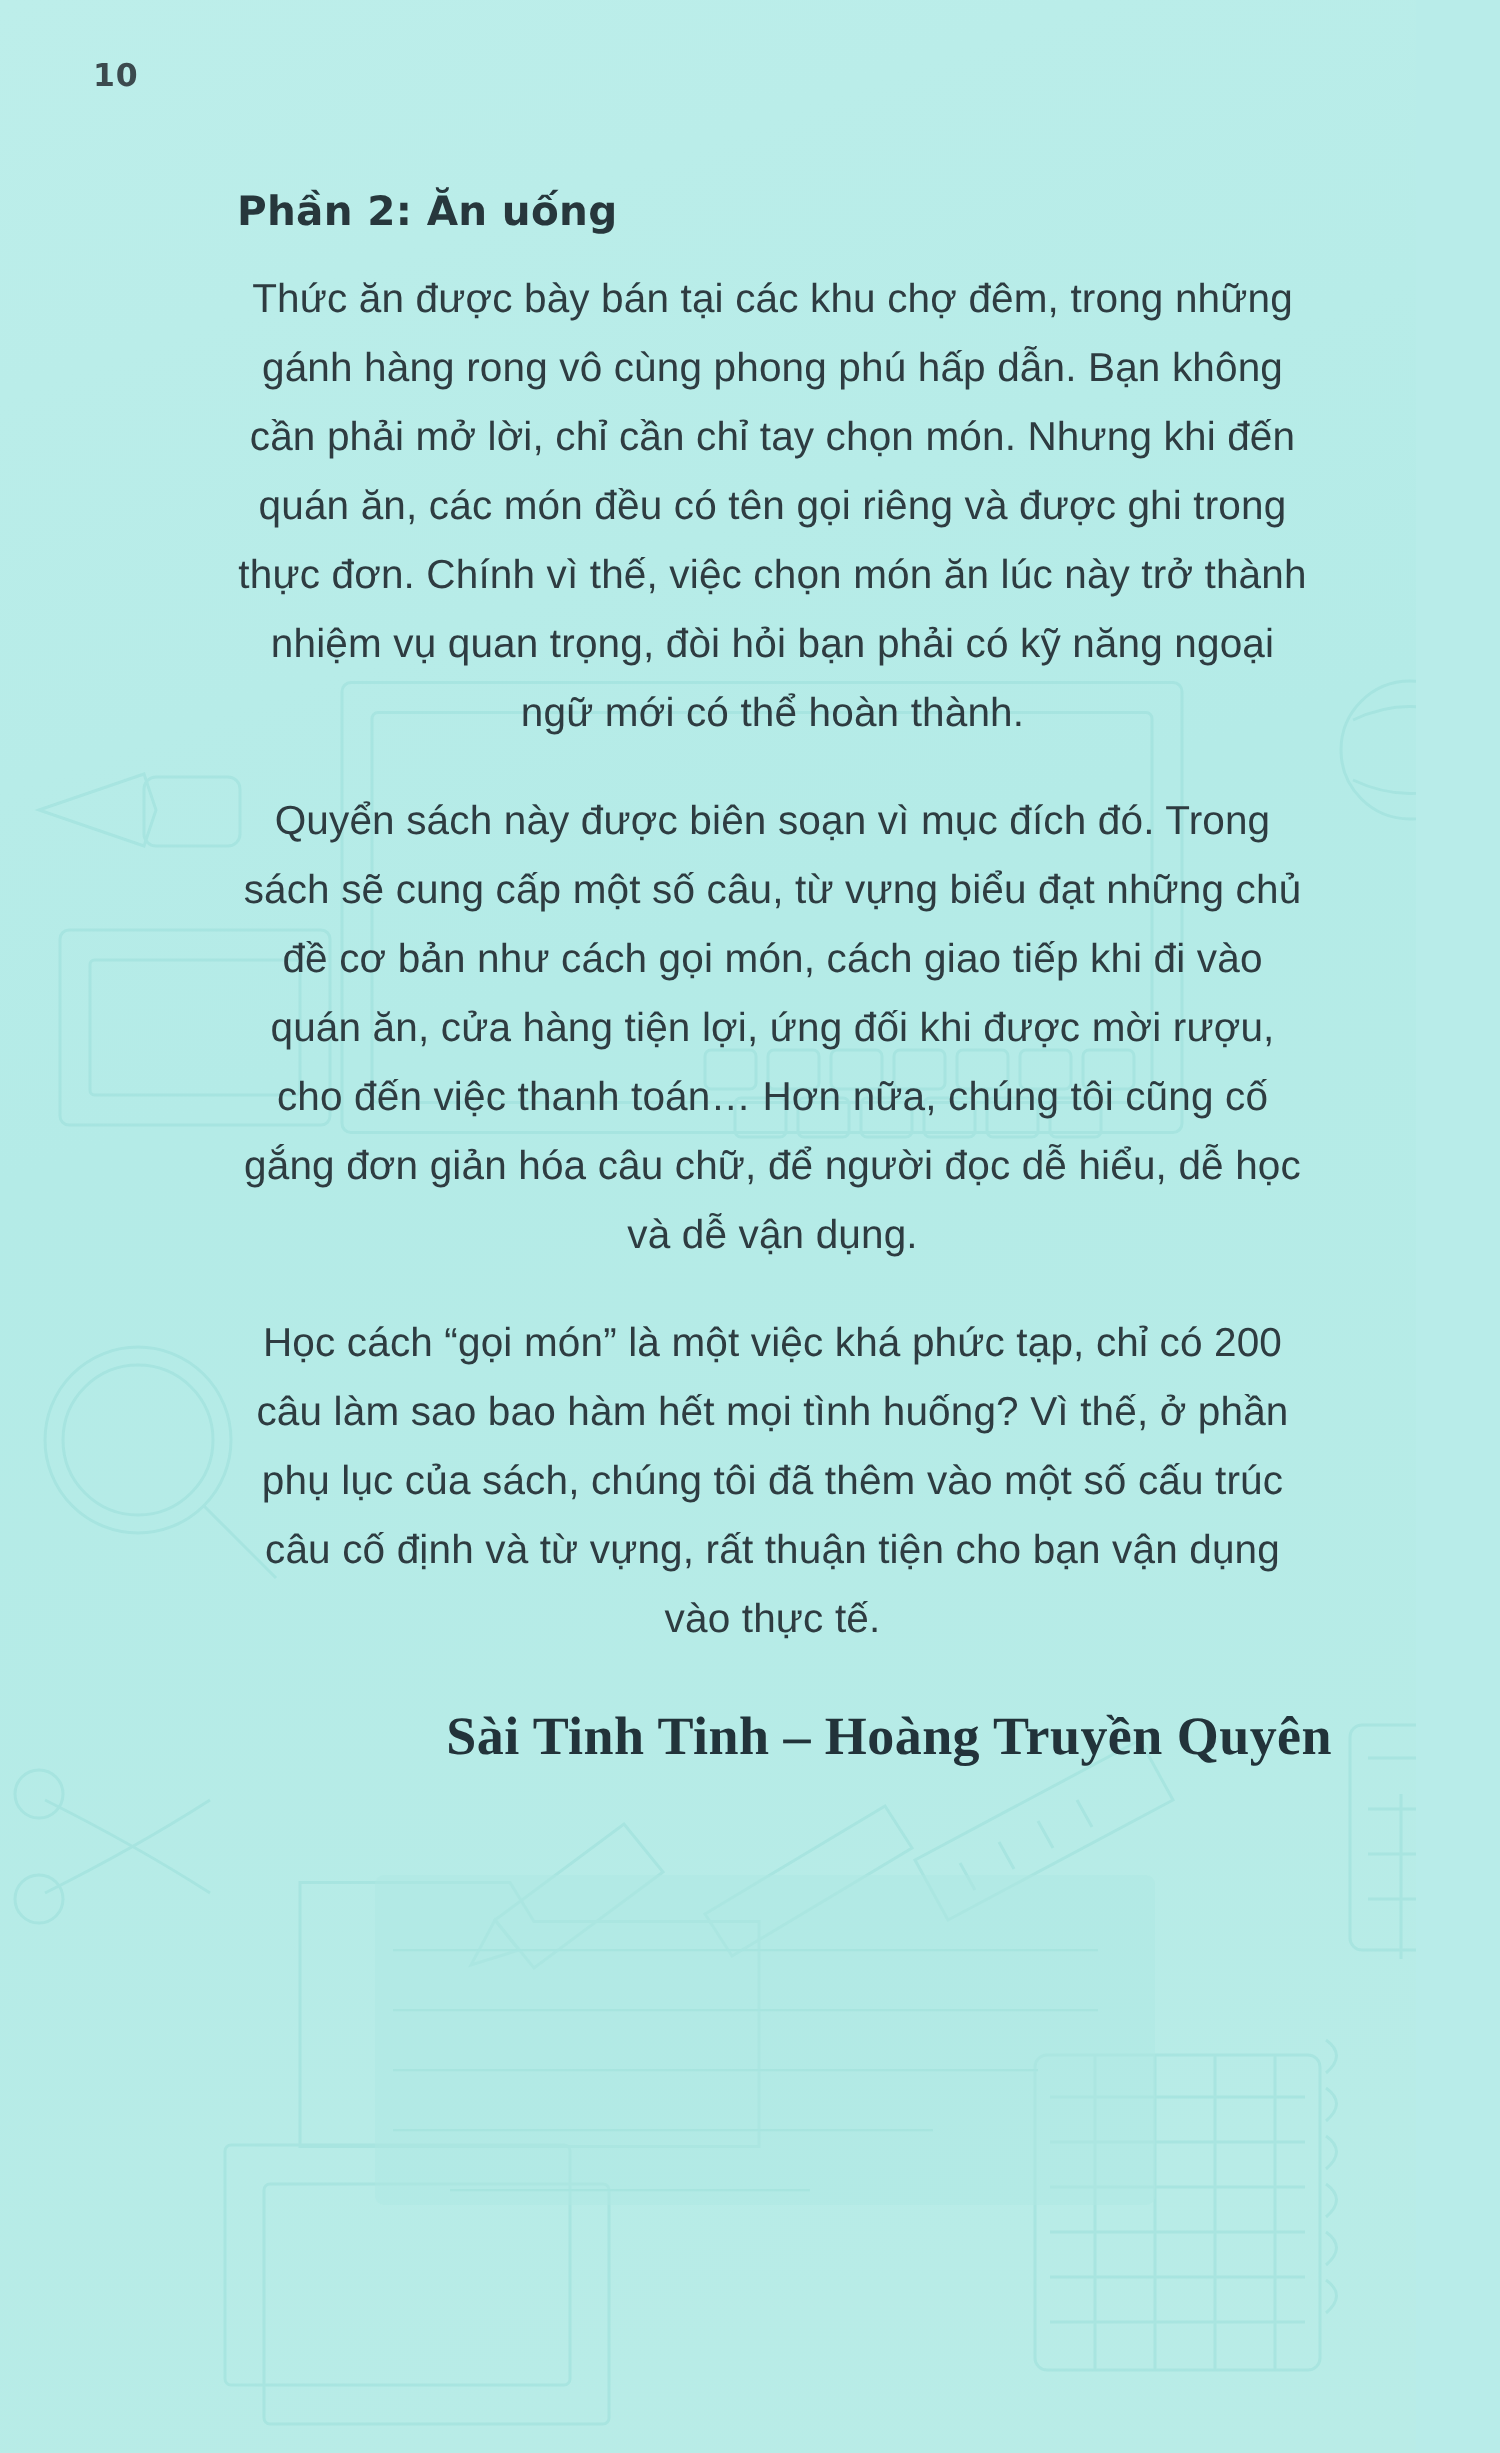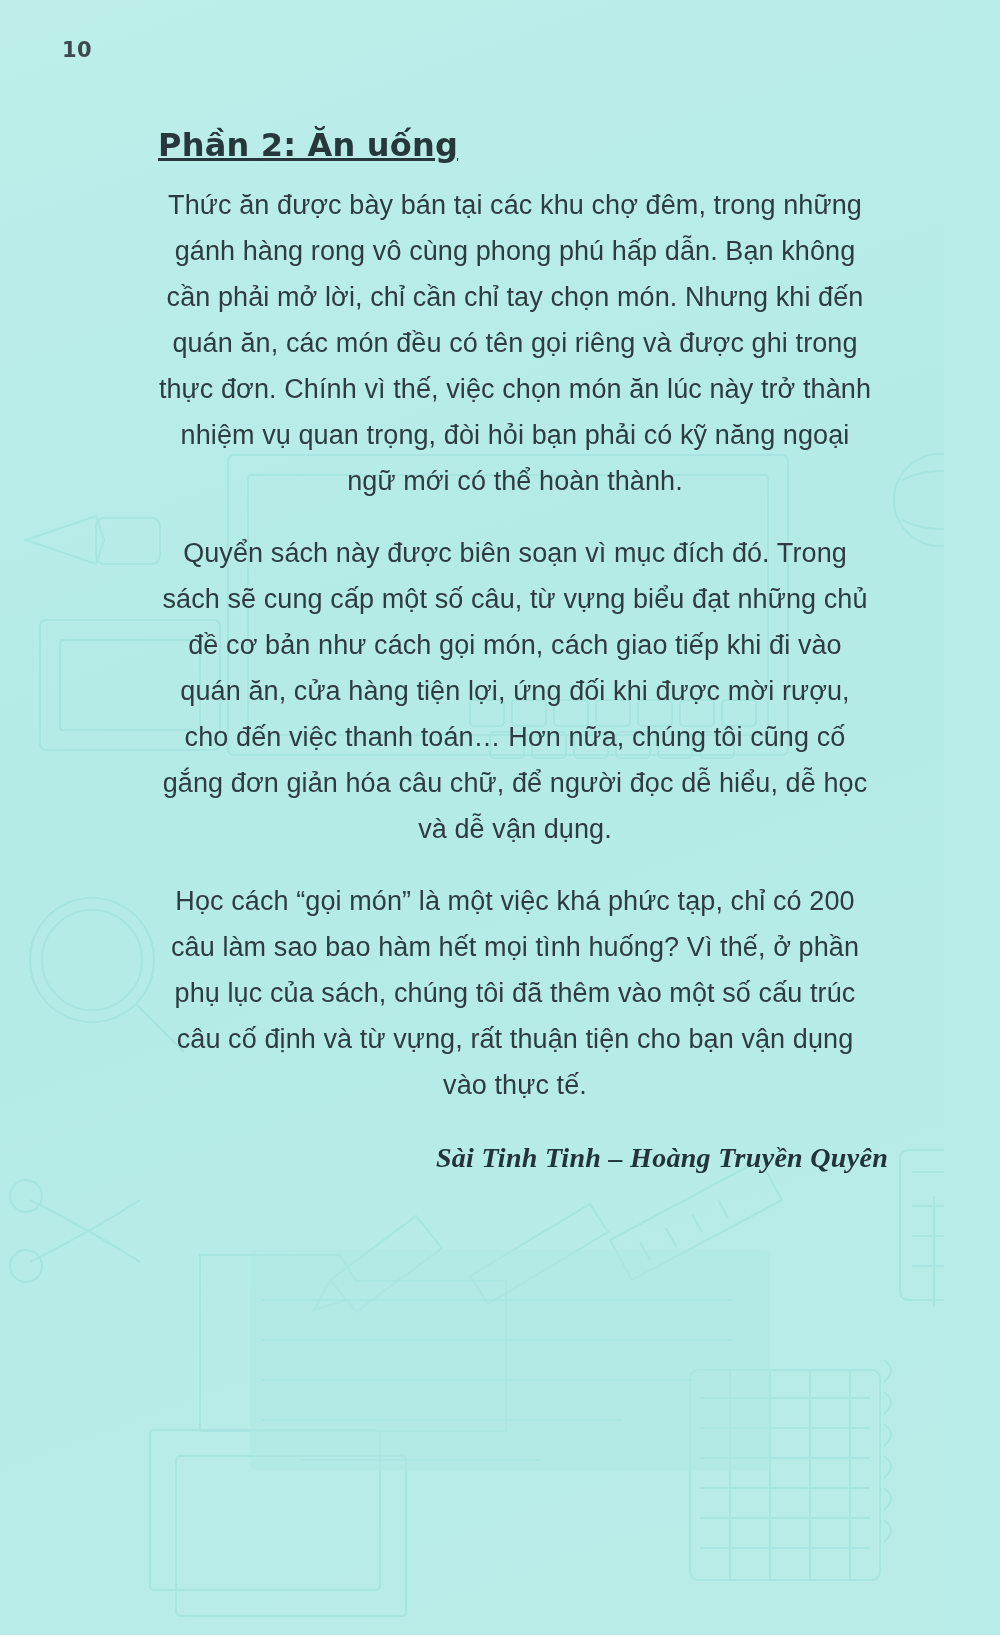--- a/index.html
+++ b/index.html
@@ -46,44 +46,42 @@
   .content {
     position: absolute;
     top: 126px;
     left: 158px;
     width: 730px;
   }
 
   .section-title {
     font-family: "DejaVu Sans", sans-serif;
     font-weight: bold;
-    font-size: 32px;
+    font-size: 27px;
     color: #27373c;
     letter-spacing: 0.2px;
     margin: 0 0 18px 0;
     line-height: 1.2;
-    text-decoration: underline;
   }
 
   .para {
     font-family: "Liberation Sans", sans-serif;
     font-size: 27px;
     line-height: 46px;
     color: #2e3c41;
     margin: 0 16px 26px 0;
     text-align: center;
     letter-spacing: 0.1px;
   }
   .para:last-of-type { margin-bottom: 18px; }
 
   .signature {
     font-family: "Liberation Serif", serif;
-    font-style: italic;
     font-weight: bold;
-    font-size: 28px;
+    font-size: 36px;
     color: #22333a;
     text-align: right;
     margin-top: 34px;
     letter-spacing: 0.3px;
   }
 </style>
 </head>
 <body>
 
 <div id="page">

